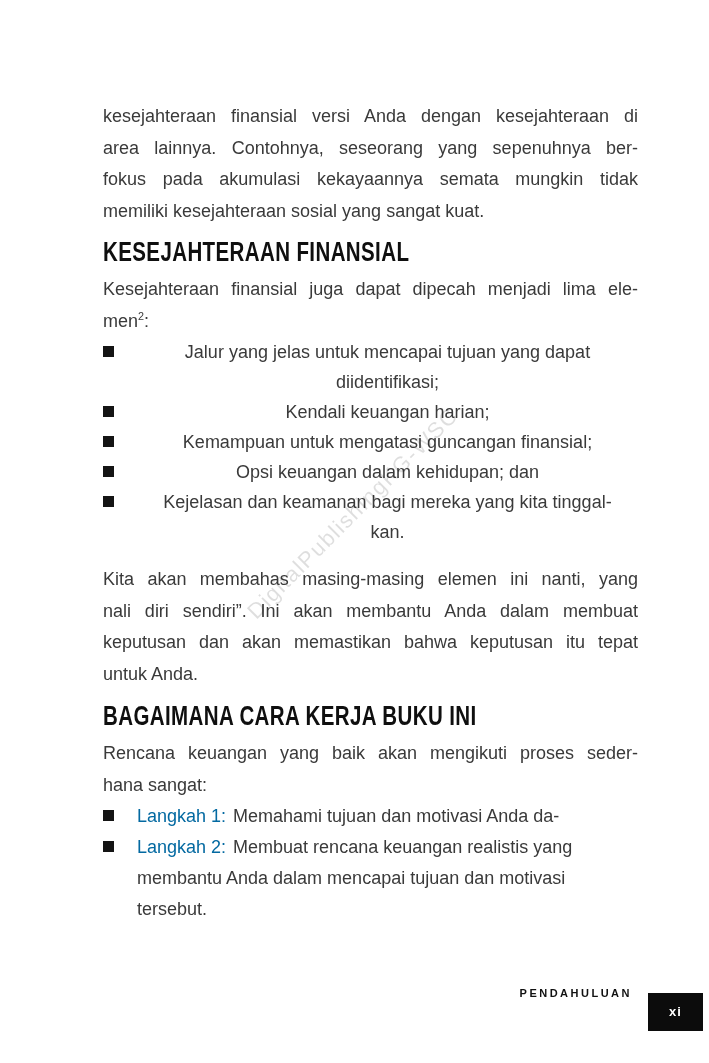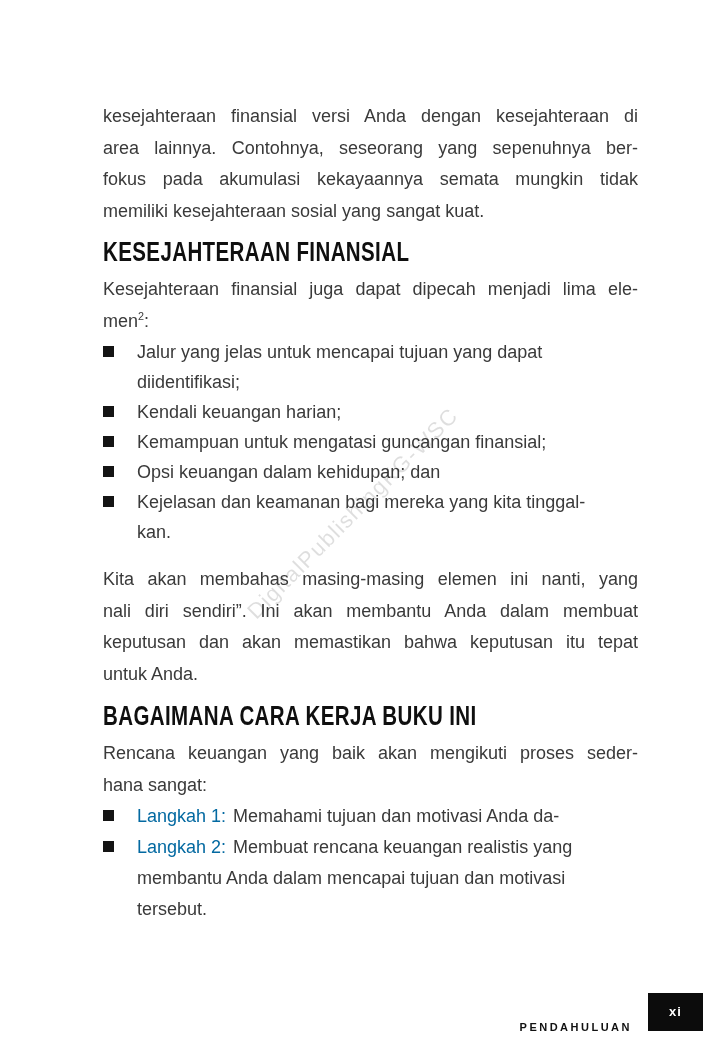--- a/index.html
+++ b/index.html
@@ -53,28 +53,28 @@
   .blist2 { margin-top: 19px; }
   ul.blist li { display: flex; }
   .marker { flex: 0 0 34px; width: 34px; }
   .square {
     display: block;
     width: 11px; height: 11px;
     background: #141414;
     margin-top: 9px;
   }
   .li-lines { flex: 1; min-width: 0; }
-  .blist1 .lline { line-height: 30px; }
+  .blist1 .lline { line-height: 30px; text-align: center; }
   .blist2 .lline { line-height: 31px; }
   .discussion { margin-top: 17px; }
   .step-label { font-weight: 400; color: #0369a1; margin-right: 7px; }
 
   .footer-label {
     position: absolute;
-    top: 1021px; right: 77px;
+    top: 987px; right: 77px;
     font-size: 11px;
     font-weight: 700;
     letter-spacing: 2.5px;
     color: #111111;
     z-index: 2;
     padding-left: 8px;
   }
   .page-num-box {
     position: absolute;
     top: 993px; right: 6px;

